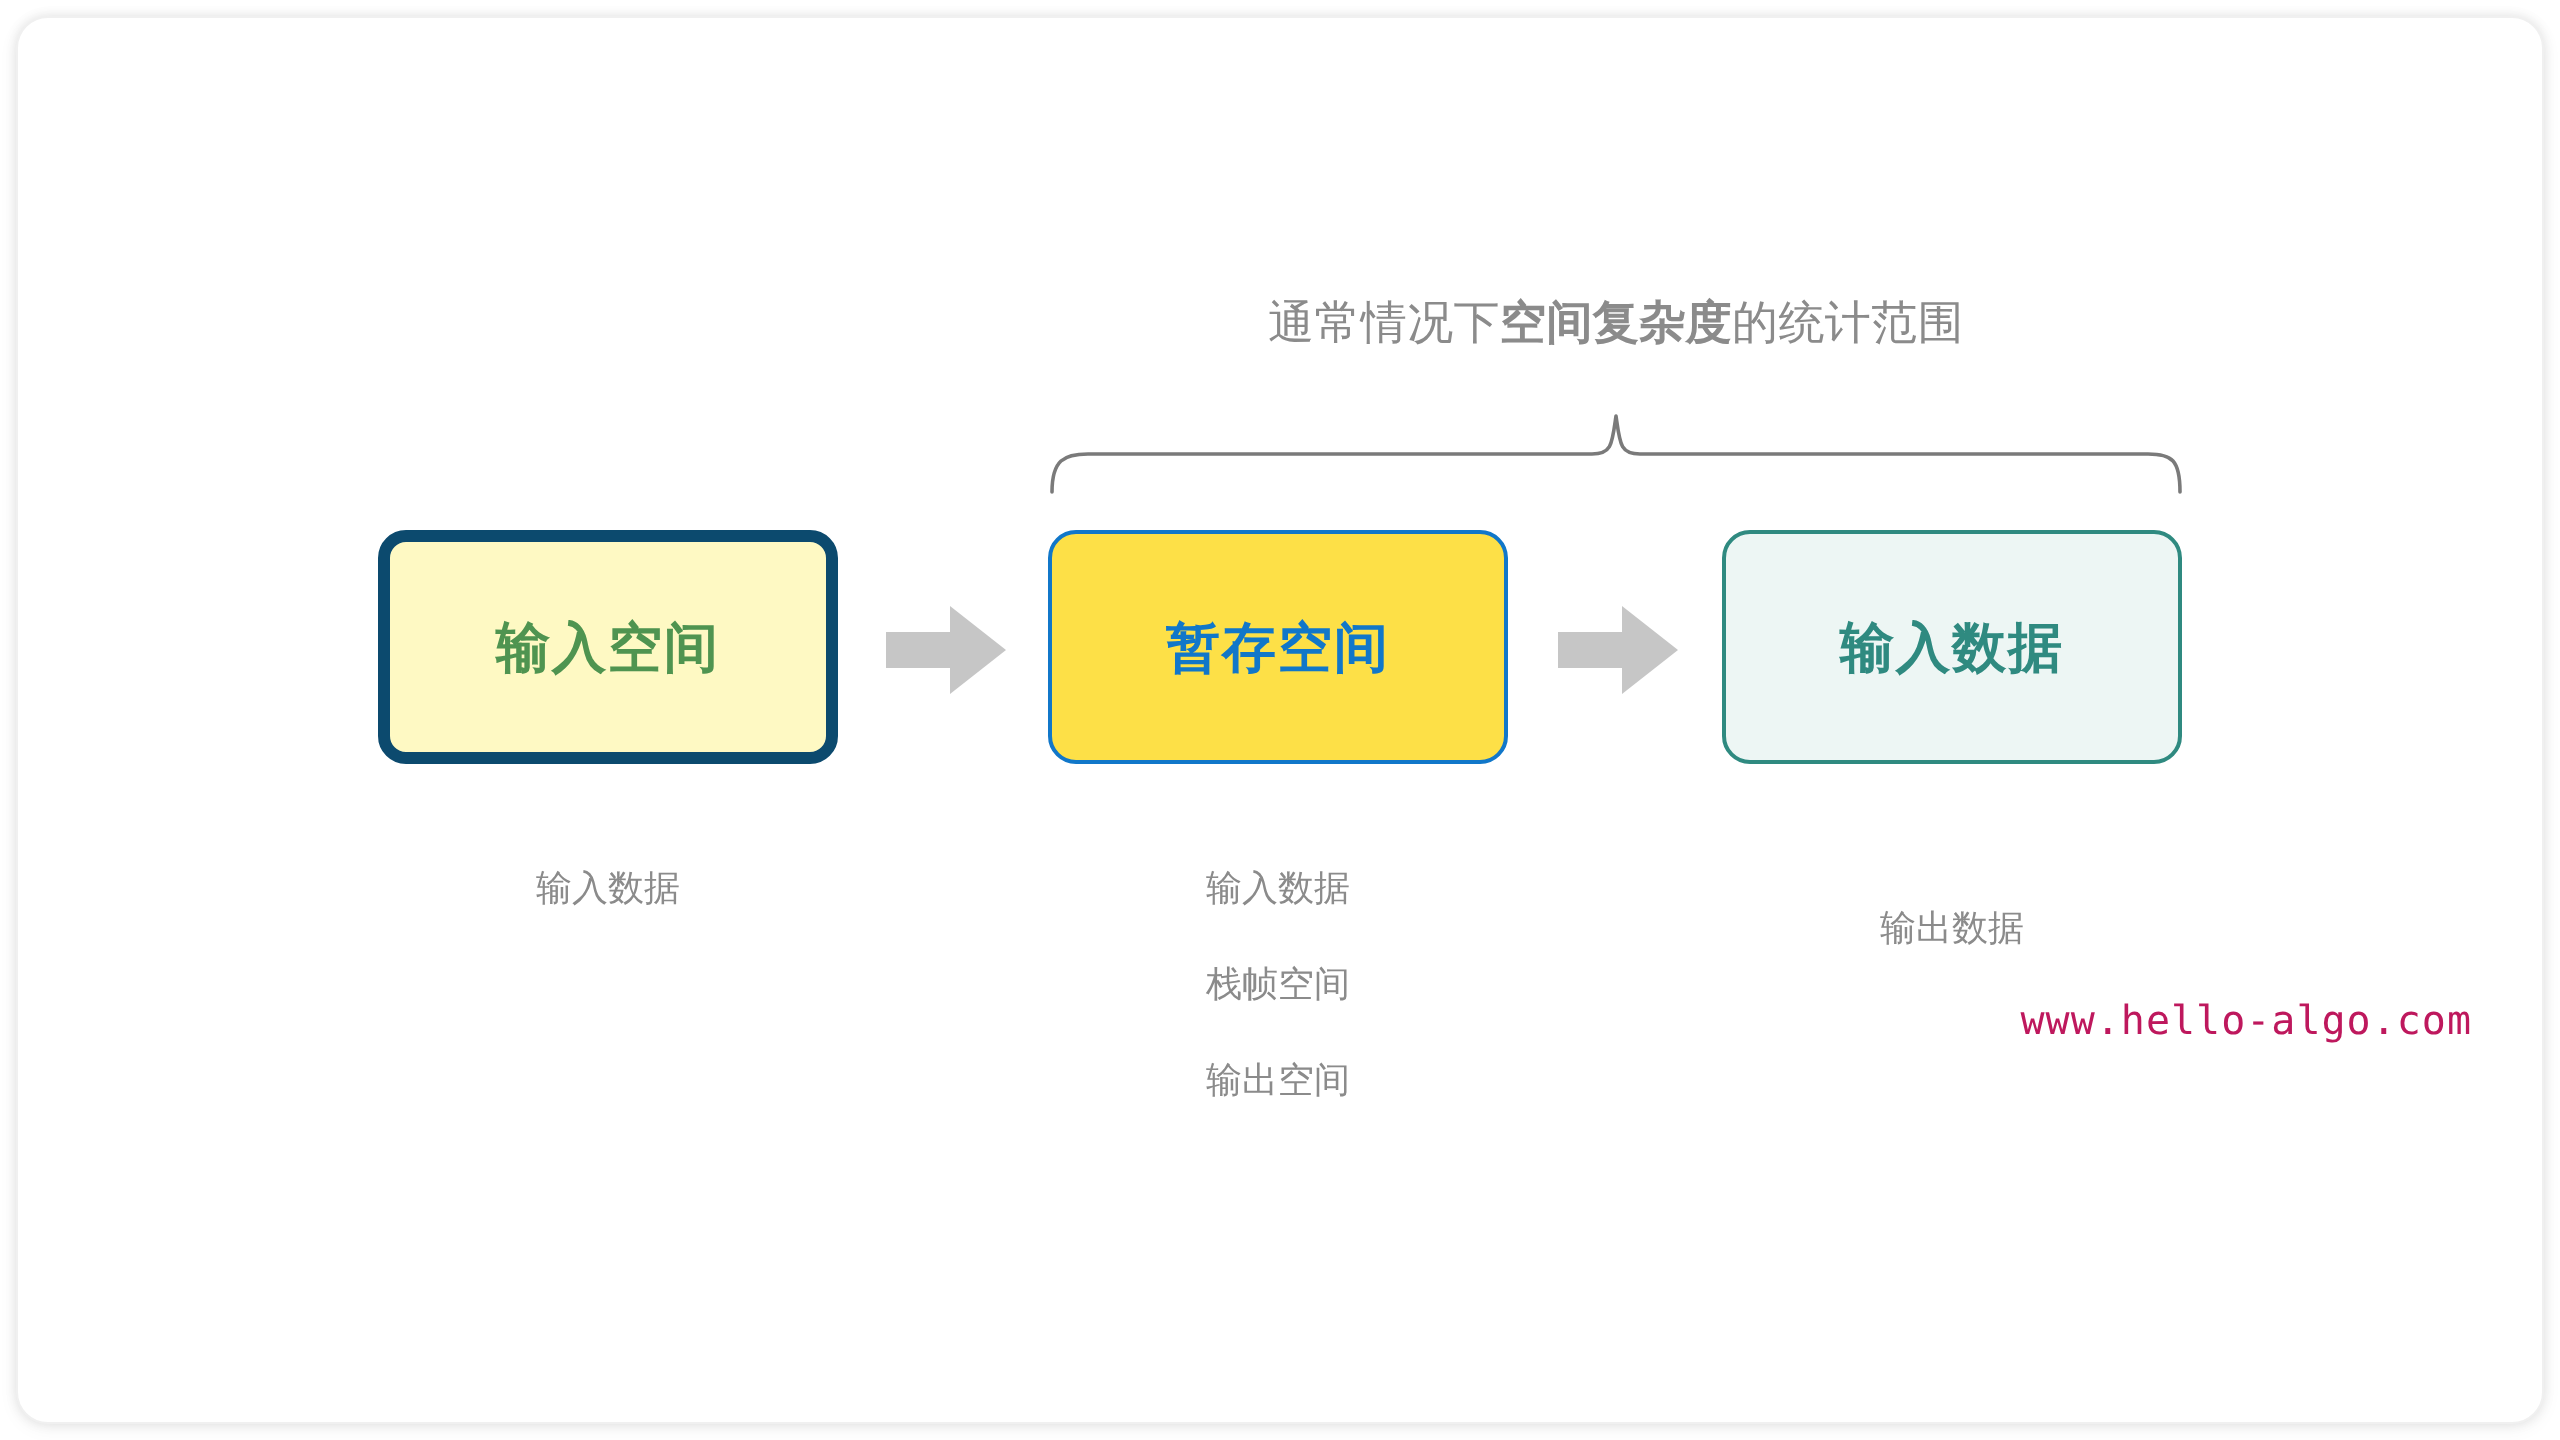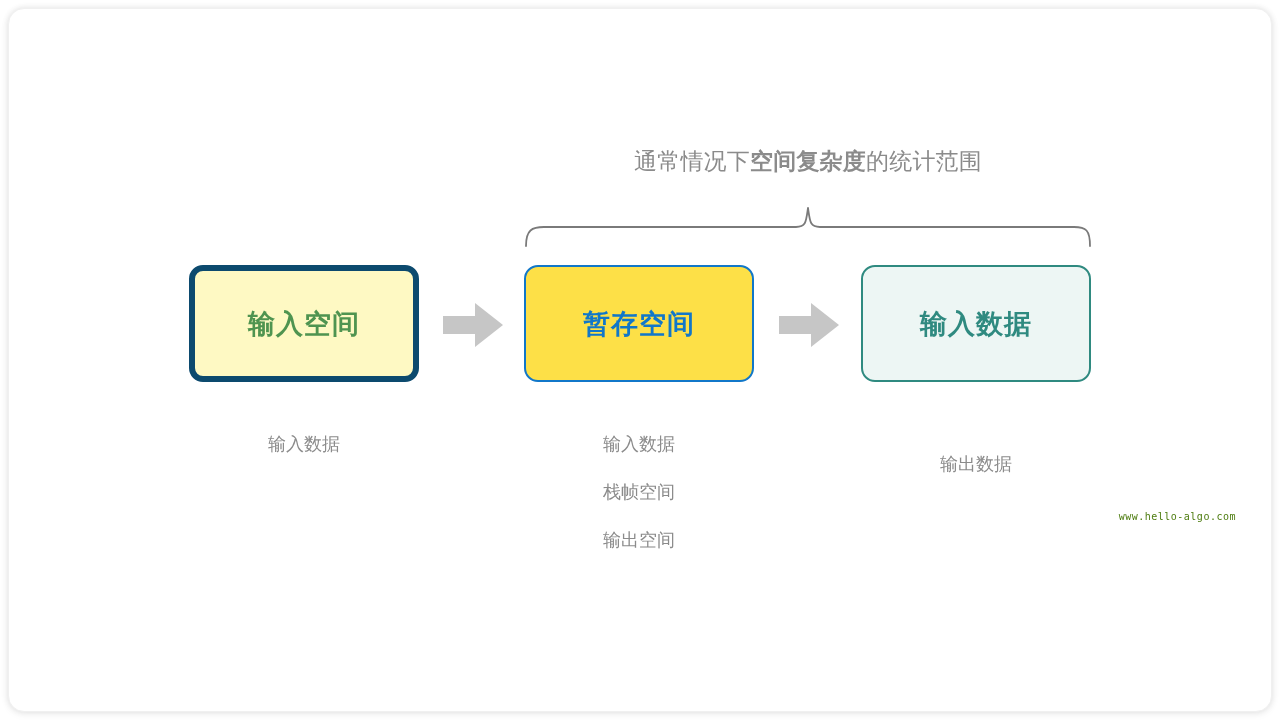--- a/index.html
+++ b/index.html
@@ -115,22 +115,22 @@
   #caption-input  { left: 189px; top: 420px; }
   #caption-temp   { left: 524px; top: 420px; }
   #caption-output { left: 861px; top: 440px; }
 
   
   #watermark {
     position: absolute;
     right: 44px;
     bottom: 26px;
     font-family: "DejaVu Sans Mono", "Liberation Mono", monospace;
-    font-size: 10px;
-    color: #4d7c0f;
+    font-size: 20px;
+    color: #be185d;
     letter-spacing: 0.5px;
   }
 </style>
 </head>
 <body>
 
 <div id="canvas">
 
   <div id="frame"></div>
 

